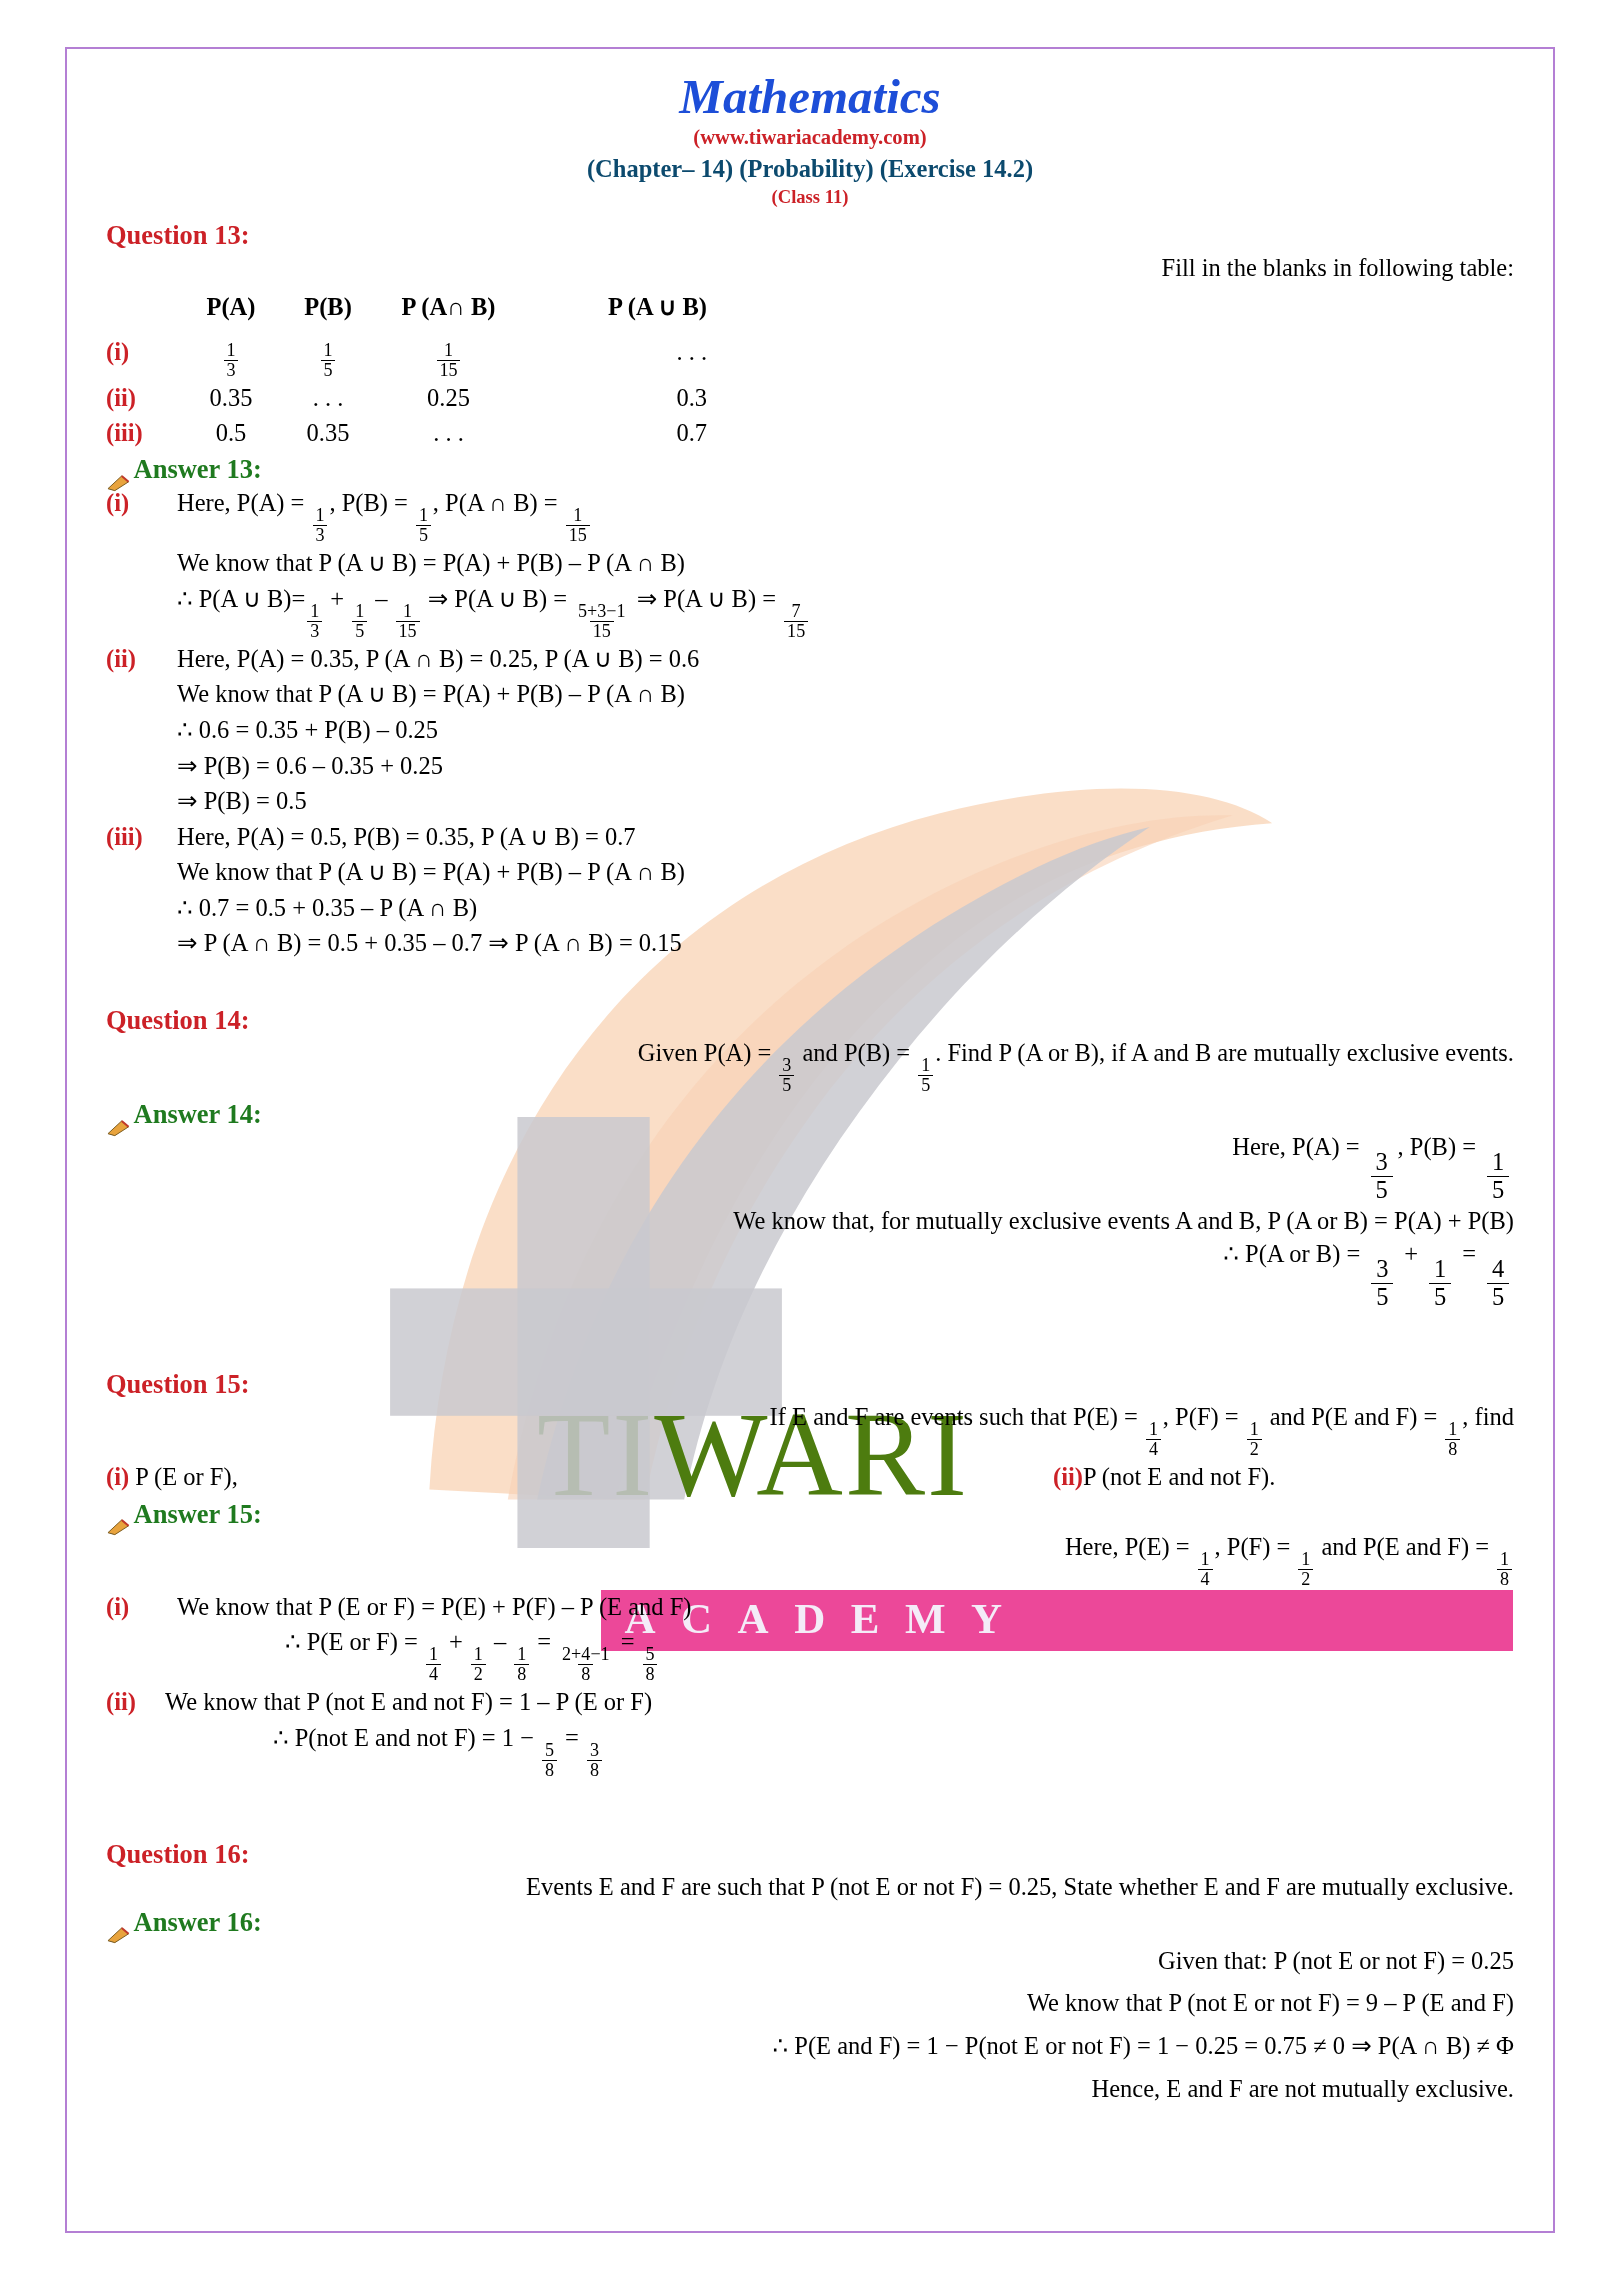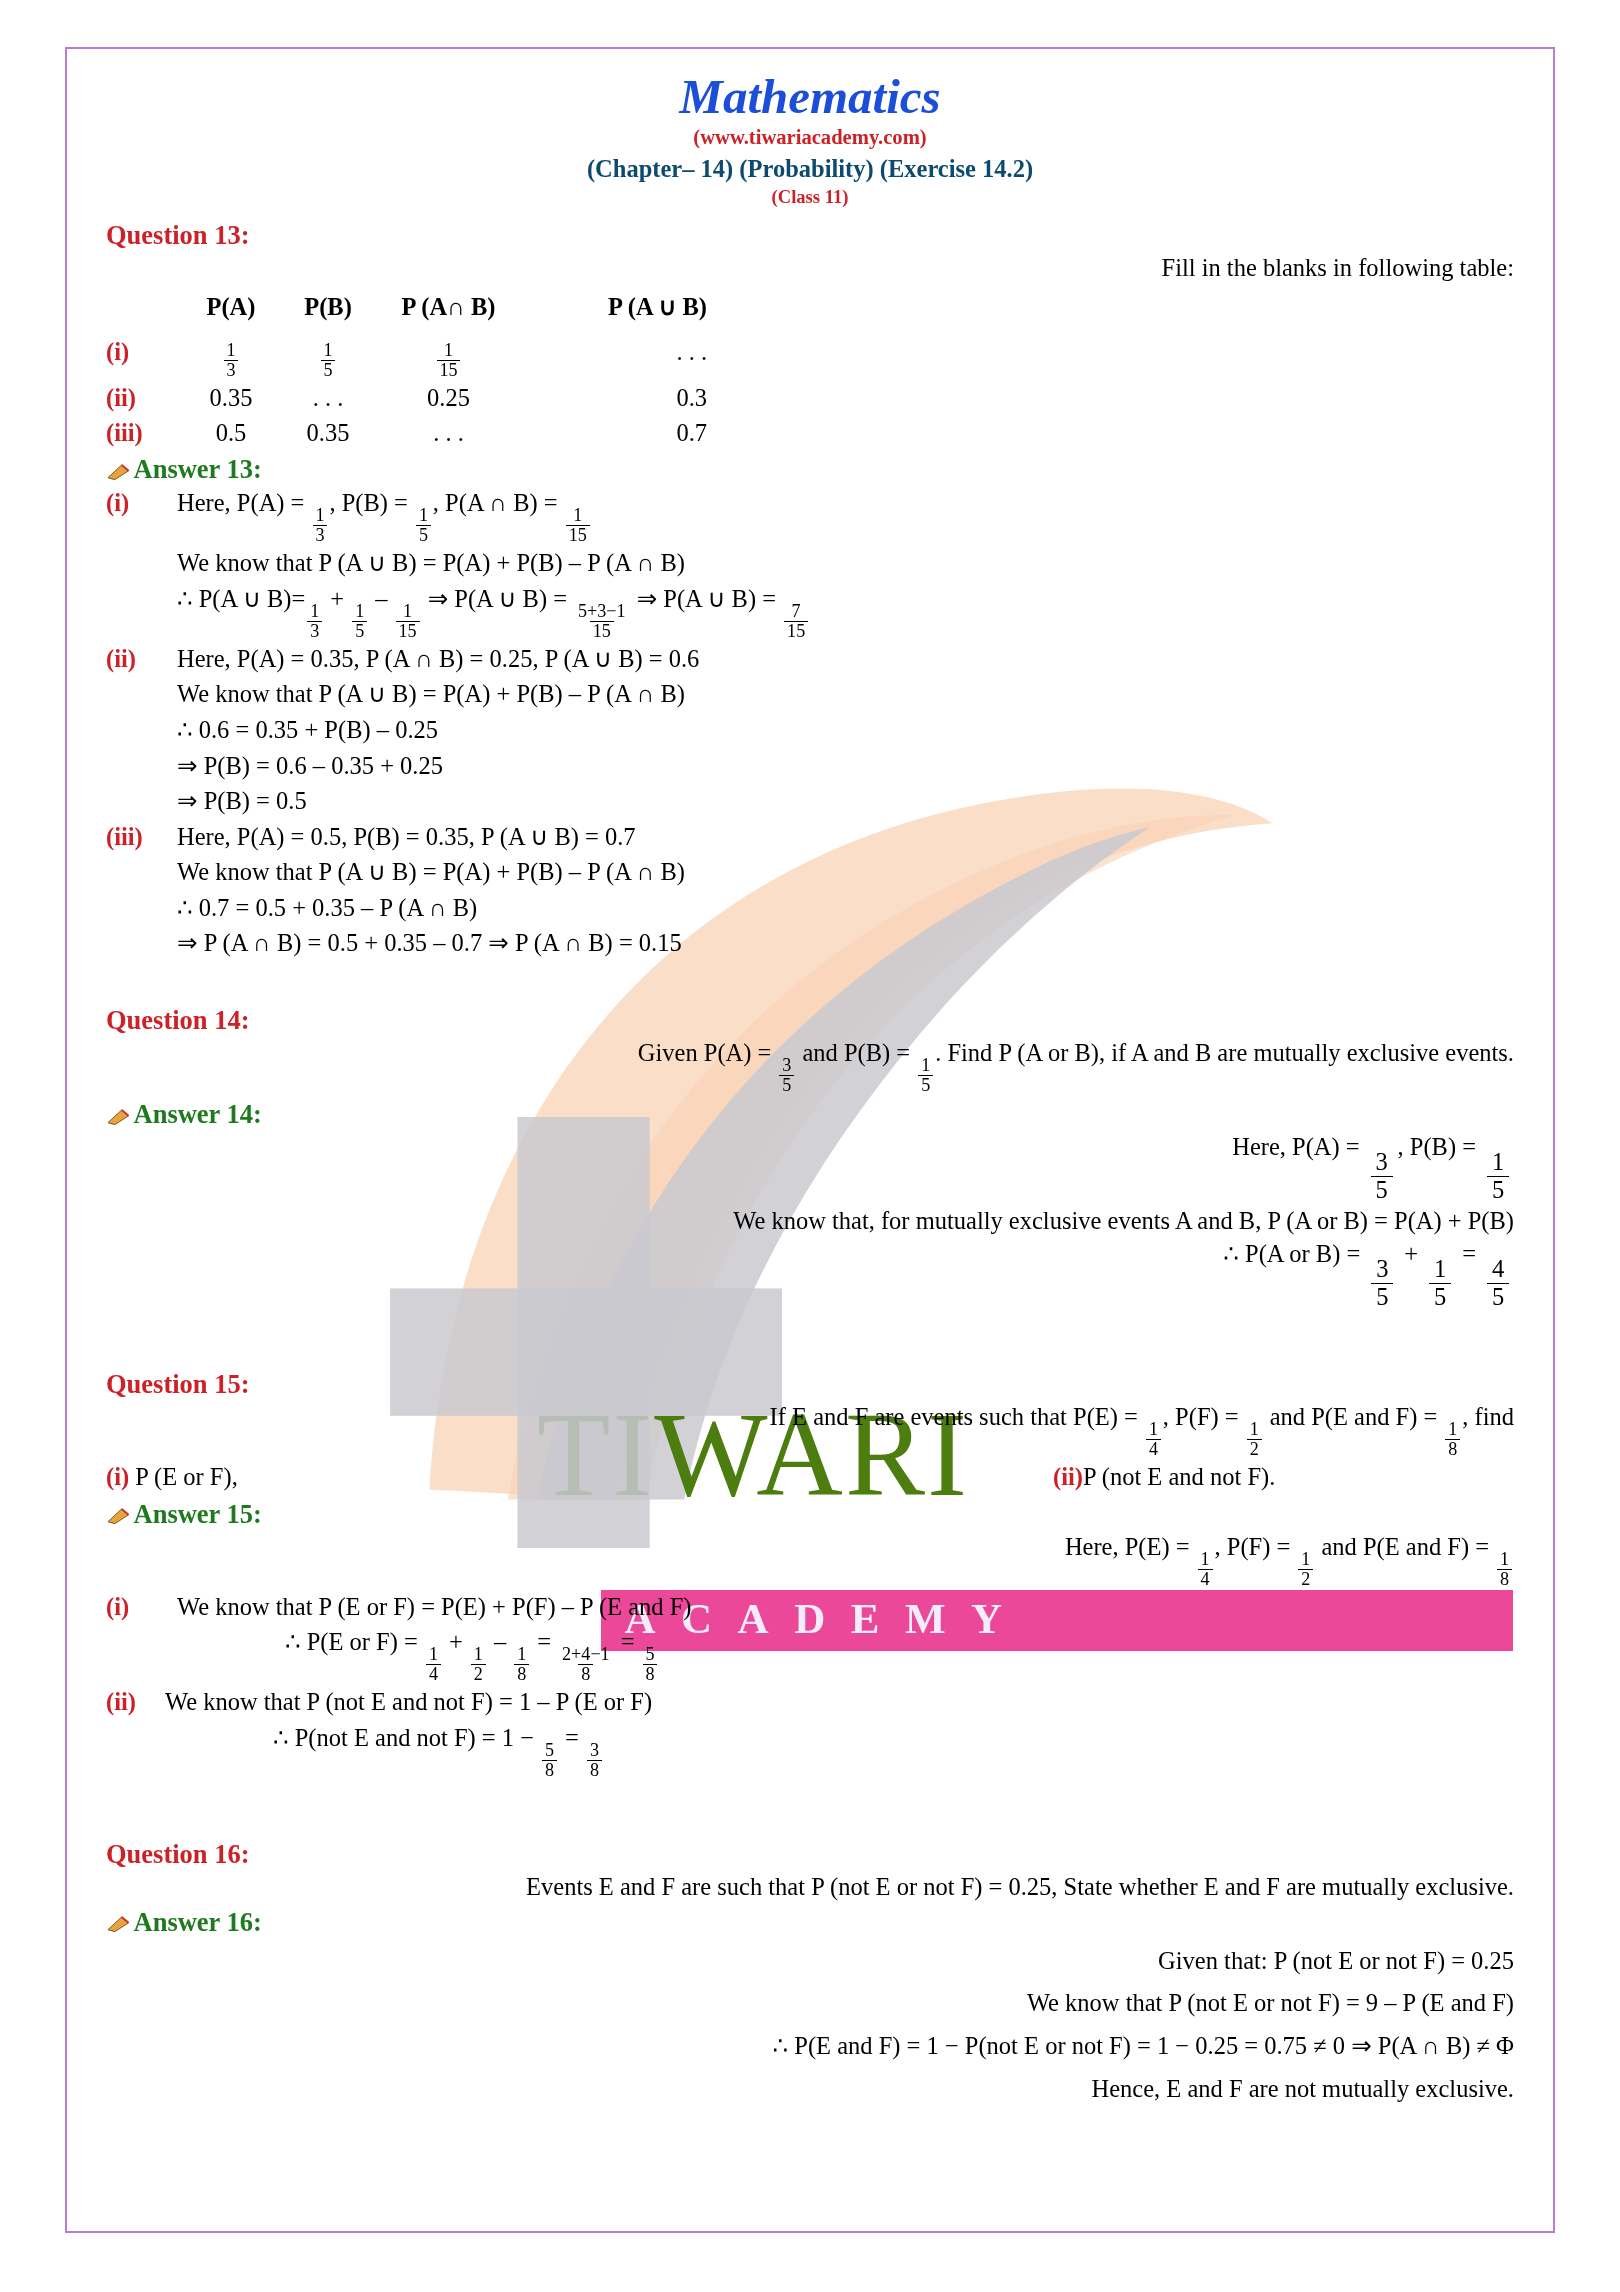--- a/index.html
+++ b/index.html
@@ -67,21 +67,21 @@
     font-weight: bold;
     font-size: 26.5px;
     margin-top: 11.8px;
   }
   .a-head {
     color: #1f7a1f;
     font-weight: bold;
     font-size: 26.5px;
     margin-top: 3.9px;
     display: flex;
-    align-items: flex-start;
+    align-items: flex-end;
     gap: 2px;
   }
   .pen-icon {
     display: inline-block;
     width: 25.5px;
     height: 19.6px;
     position: relative;
     top: 2.9px;
   }
   .body-text {

